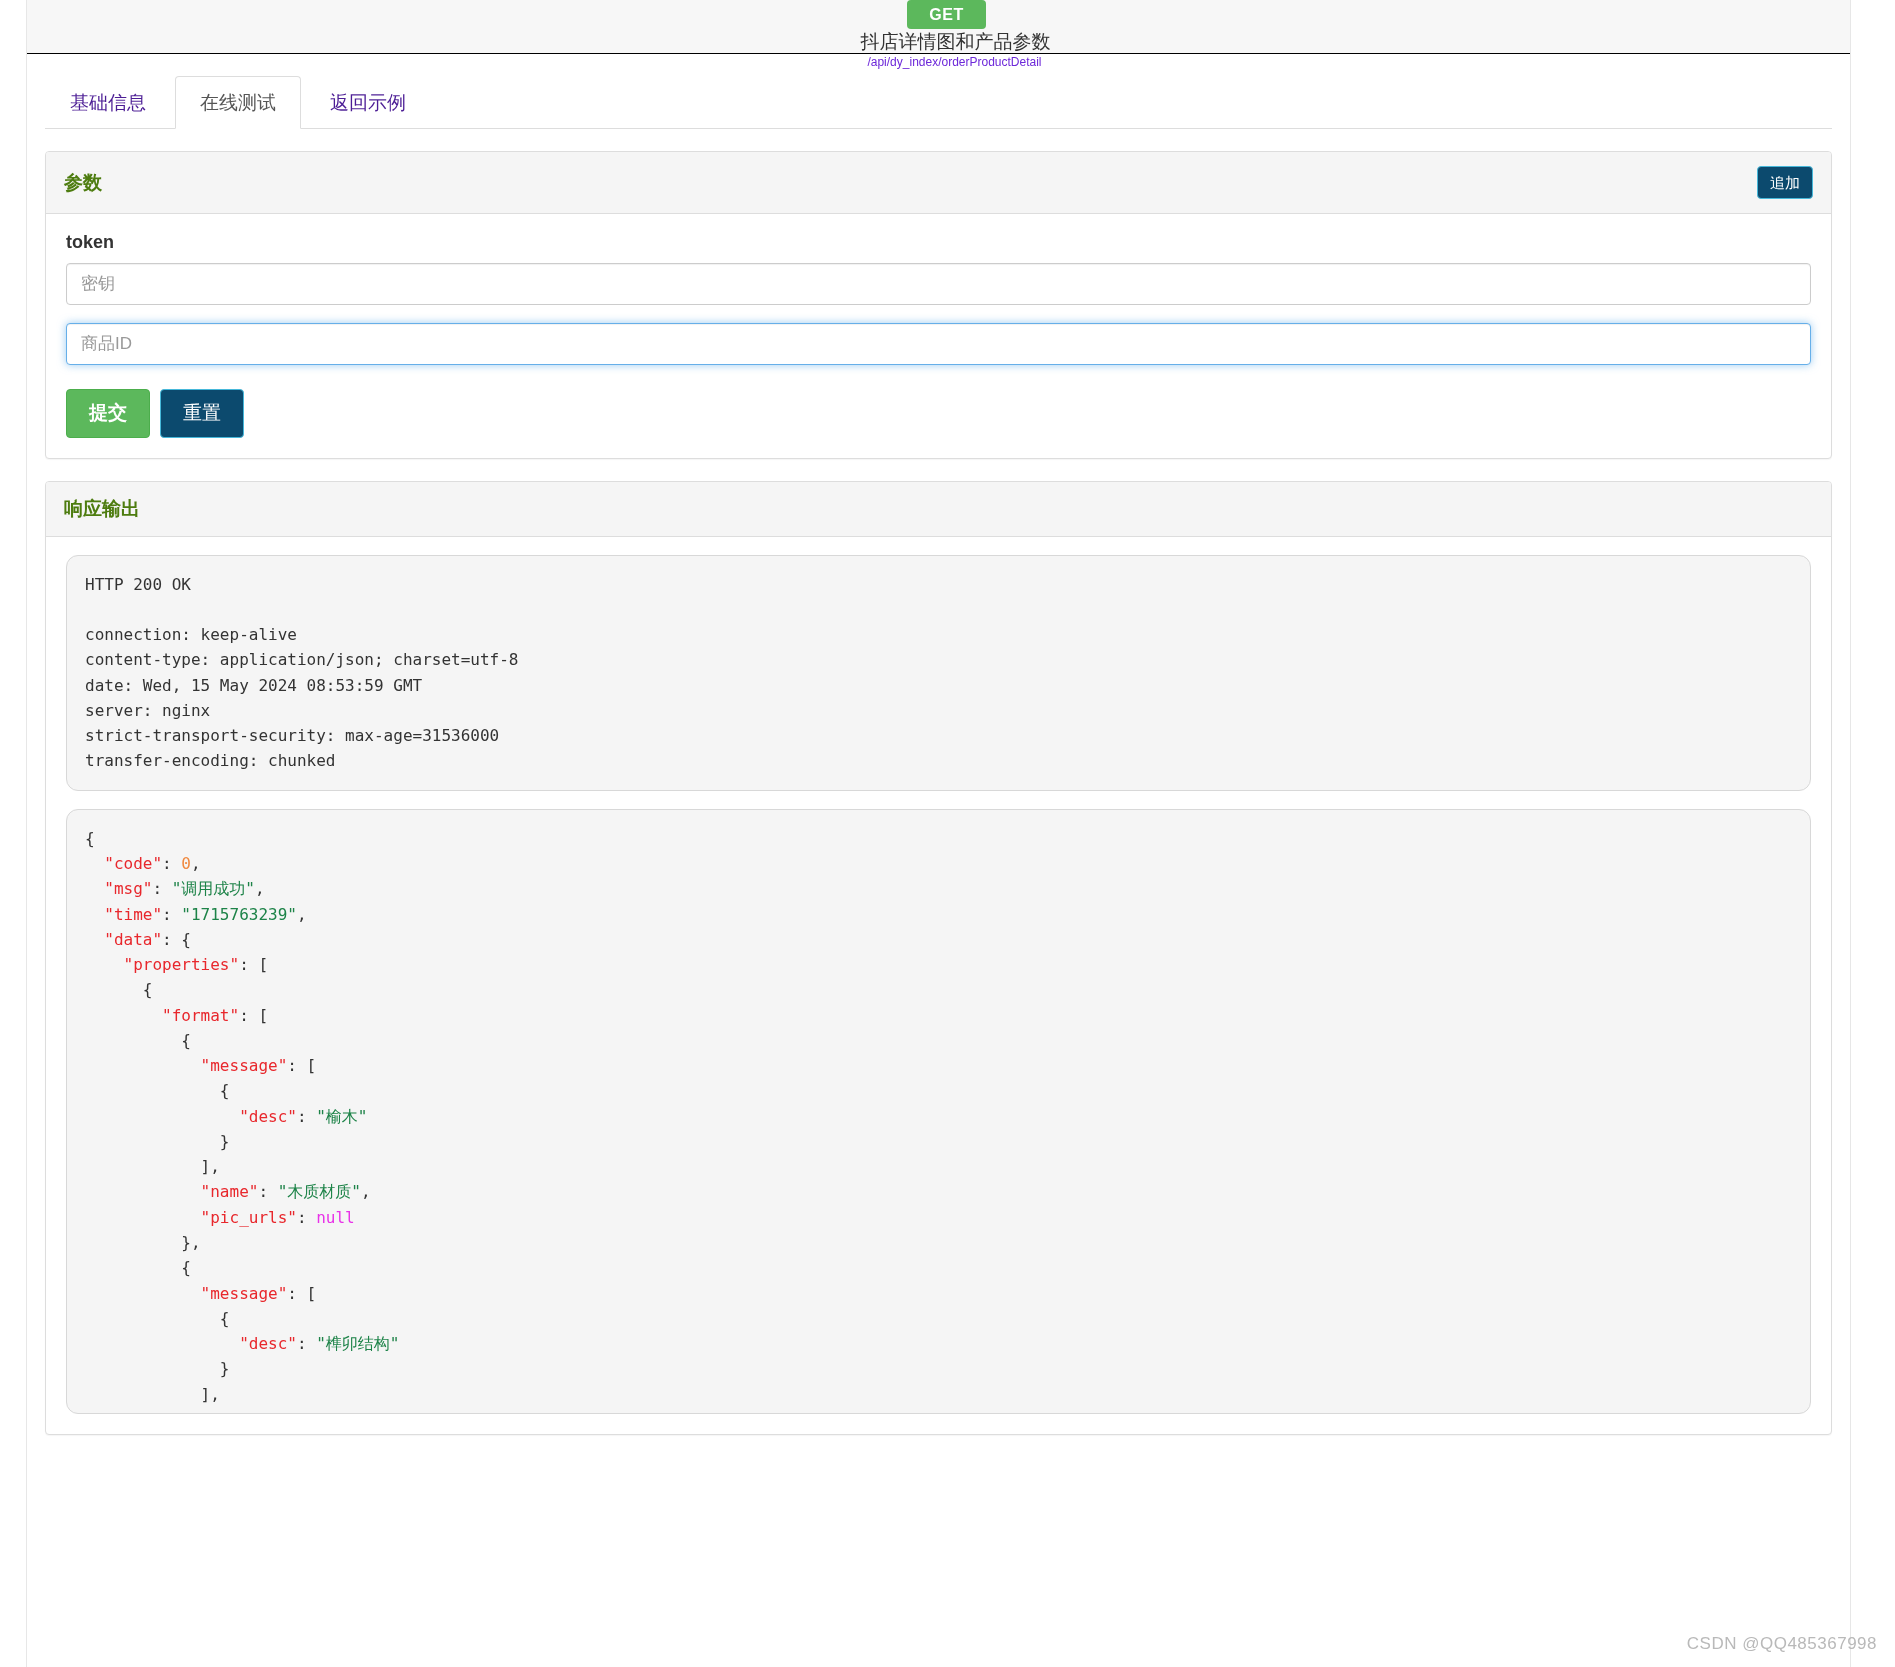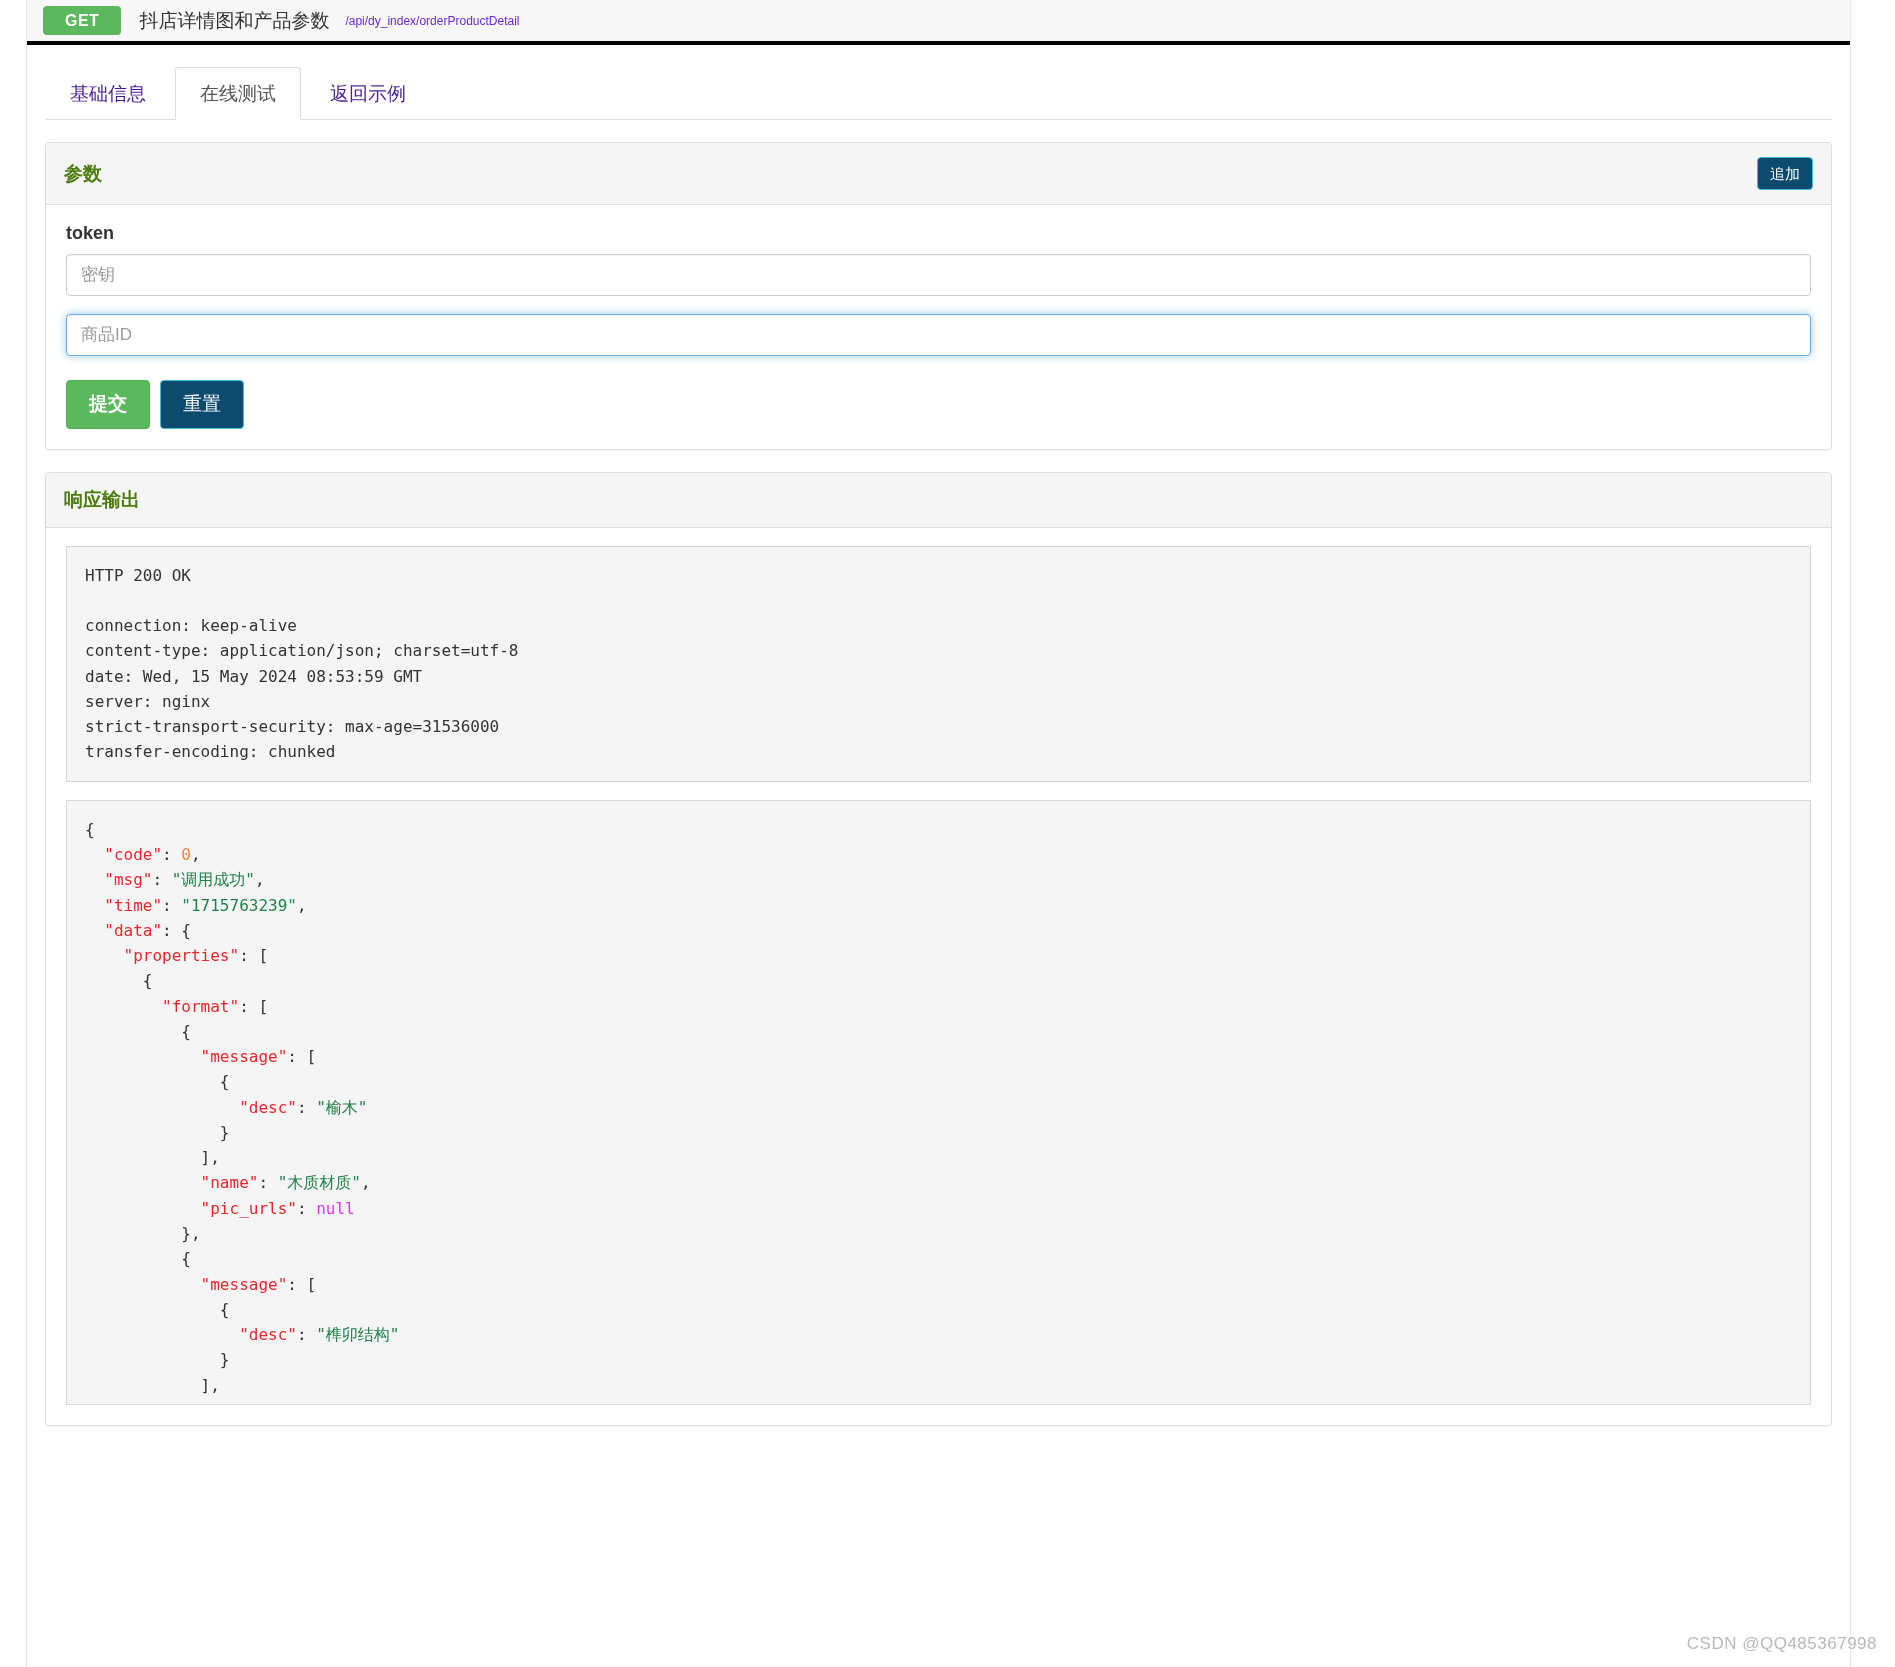--- a/index.html
+++ b/index.html
@@ -23,27 +23,28 @@
     width: 1825px;
     height: 1667px;
     border-left: 1px solid #e7e7e7;
     border-right: 1px solid #e7e7e7;
     box-sizing: border-box;
     background: #ffffff;
   }
 
   
   .api-header {
-    height: 45px;
+    height: 54px;
     background: #f7f7f7;
-    border-bottom: 4px solid #000000;
+    border-bottom: 1px solid #000000;
     display: flex;
     align-items: center;
     padding-left: 16px;
     box-sizing: border-box;
+    flex-direction: column;
   }
   .method-badge {
     display: inline-block;
     background: #5cb85c;
     color: #ffffff;
     font-size: 16px;
     font-weight: bold;
     letter-spacing: 0.5px;
     padding: 5px 22px;
     border-radius: 4px;
@@ -191,21 +192,21 @@
   }
   .form-actions .btn {
     font-size: 19px;
     padding: 10px 22px;
   }
 
   
   .pre-block {
     background: #f5f5f5;
     border: 1px solid #d8d8d8;
-    border-radius: 0;
+    border-radius: 12px;
     padding: 16px 18px;
     margin: 0 0 18px 0;
     font-family: "DejaVu Sans Mono", monospace;
     font-size: 16px;
     line-height: 1.58;
     color: #333333;
     white-space: pre;
     overflow: hidden;
   }
   .pre-block.json-block {

